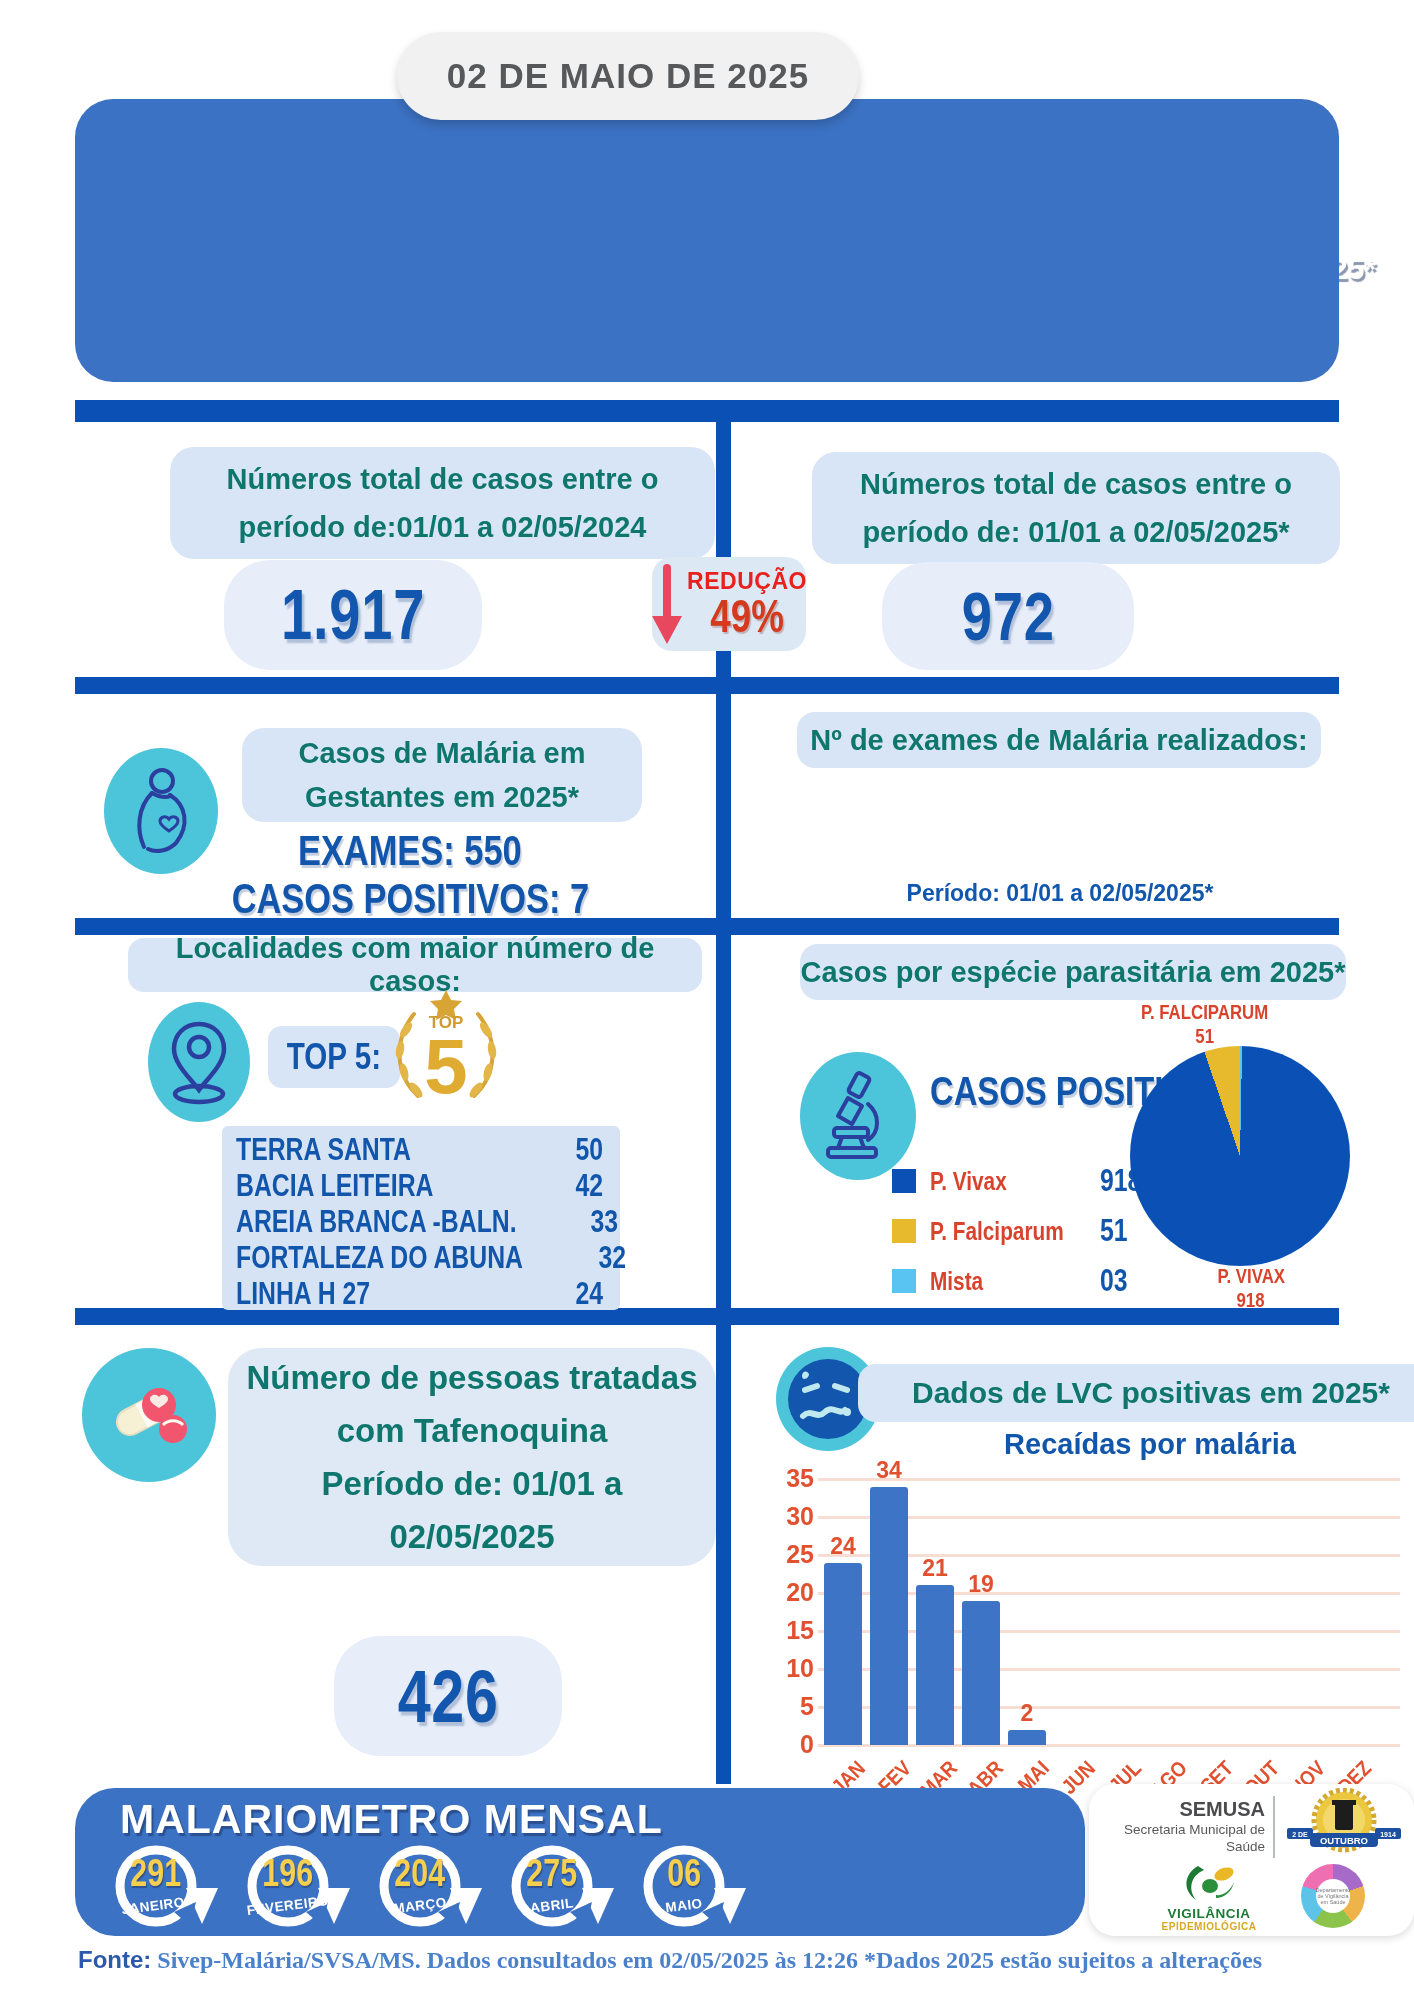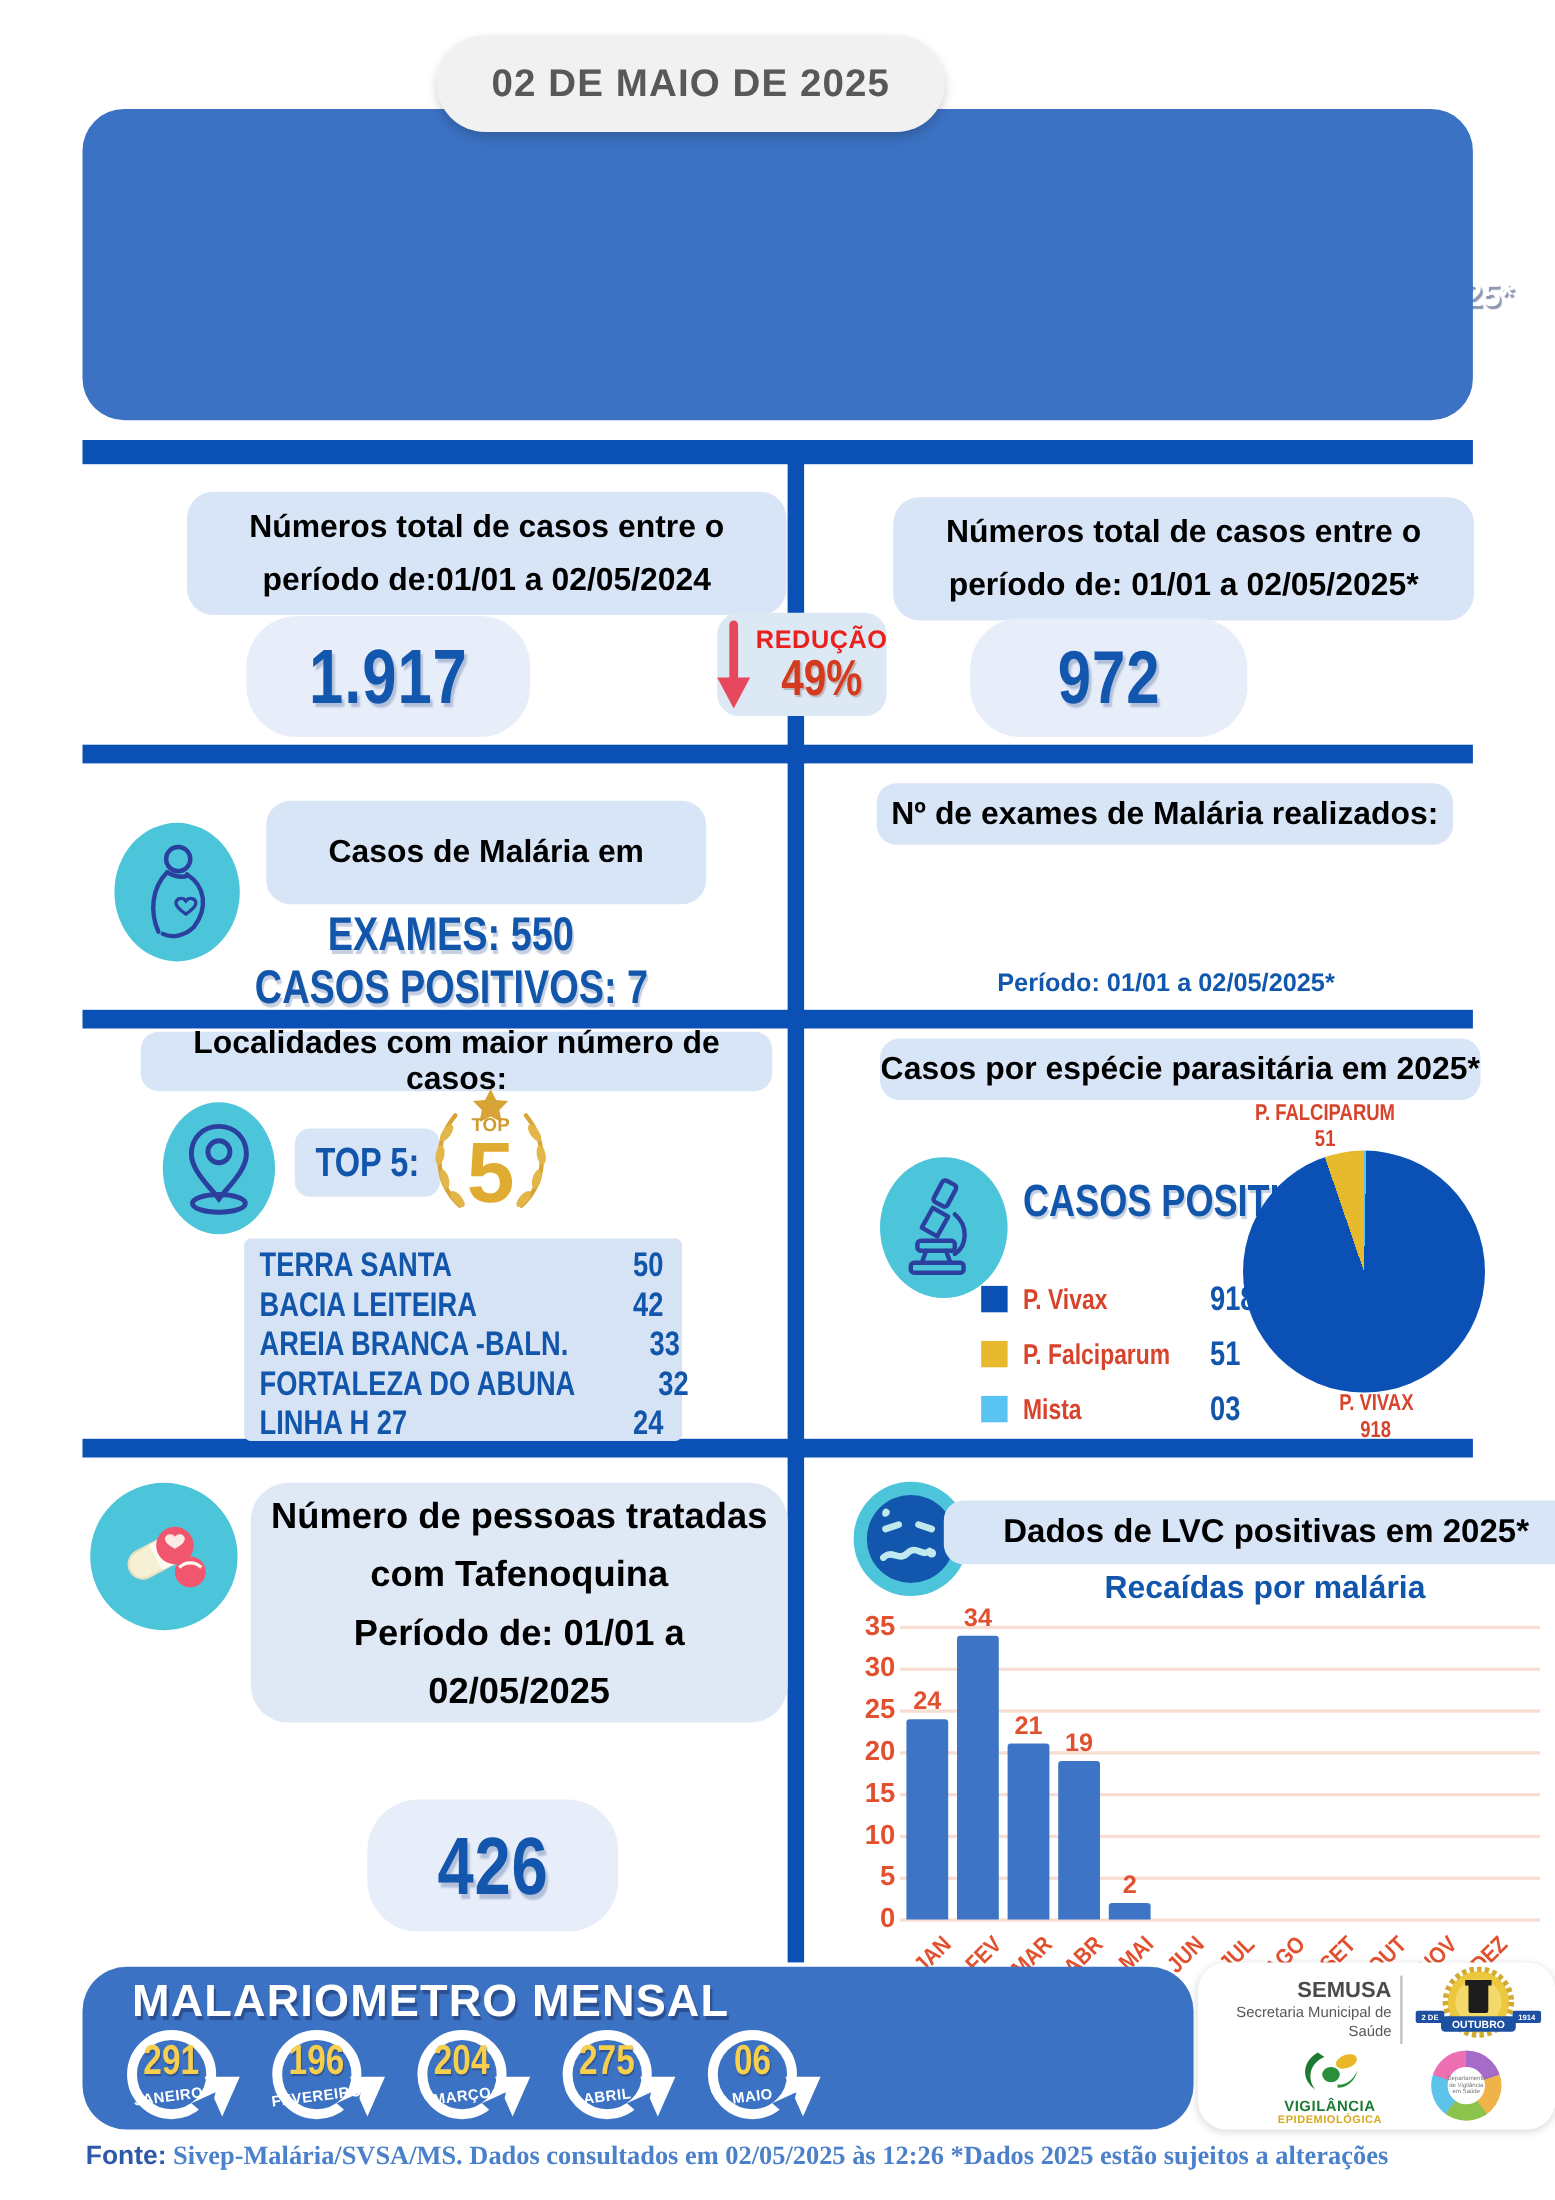--- a/index.html
+++ b/index.html
@@ -25,21 +25,21 @@
   .cal-circle{left:1203px;top:160px;width:97px;height:97px;background:#f7f5f0;border-radius:50%;
               display:flex;align-items:center;justify-content:center;}
   
   .bar{background:#0b51b5;}
   .hbar1{left:75px;top:400px;width:1264px;height:22px;}
   .hbar2{left:75px;top:677px;width:1264px;height:17px;}
   .hbar3{left:75px;top:918px;width:1264px;height:17px;}
   .hbar4{left:75px;top:1308px;width:1264px;height:17px;}
   .vbar{left:716px;top:400px;width:15px;height:1384px;}
   
-  .lbl-pill{background:#d8e5f6;border-radius:24px;color:#000000;font-weight:bold;
+  .lbl-pill{background:#d8e5f6;border-radius:24px;color:#0f766e;font-weight:bold;
             display:flex;flex-direction:column;align-items:center;justify-content:center;text-align:center;}
   .num-pill{background:#e7edf9;border-radius:46px;display:flex;align-items:center;justify-content:center;
             color:#1356ad;font-weight:bold;}
   .numtxt{text-shadow:3px 4px 2px rgba(110,135,175,.45);letter-spacing:1px;}
   .bluestat{color:#1256ac;font-weight:bold;text-shadow:2px 3px 1px rgba(110,135,175,.4);}
   
   .lbl-left{left:170px;top:447px;width:545px;height:112px;font-size:29px;line-height:48px;}
   .num-left{left:224px;top:560px;width:258px;height:110px;font-size:70px;}
   .reducao{left:652px;top:557px;width:154px;height:94px;background:#dde8f5;border-radius:20px;z-index:2;
            display:flex;align-items:center;justify-content:center;gap:4px;}
@@ -188,20 +188,21 @@
         <circle cx="40" cy="18" r="11"></circle>
         <path d="M30 30 C 16 44 14 66 22 84"></path>
         <path d="M48 32 C 64 42 68 62 54 80 C 46 88 34 90 26 86"></path>
         <path d="M30 30 C 40 36 50 34 48 32"></path>
       </g>
       <path d="M47 56 c 3,-4 9,-2 9,2 c 0,4 -6,8 -9,10 c -3,-2 -9,-6 -9,-10 c 0,-4 6,-6 9,-2 z" fill="none" stroke="#2b3f9e" stroke-width="3"></path>
     </svg>
   </div>
   <div class="abs lbl-pill gest-title">
     <span>Casos de Malária em</span>
+    <span>Gestantes em 2025*</span>
   </div>
   <div class="abs gest-exames bluestat">
     <span class="cd">EXAMES: 550</span>
   </div>
   <div class="abs gest-pos bluestat">
     <span class="cd">CASOS POSITIVOS: 7</span>
   </div>
 
   <div class="abs lbl-pill exm-title">
     <span>Nº de exames de Malária realizados:</span>

